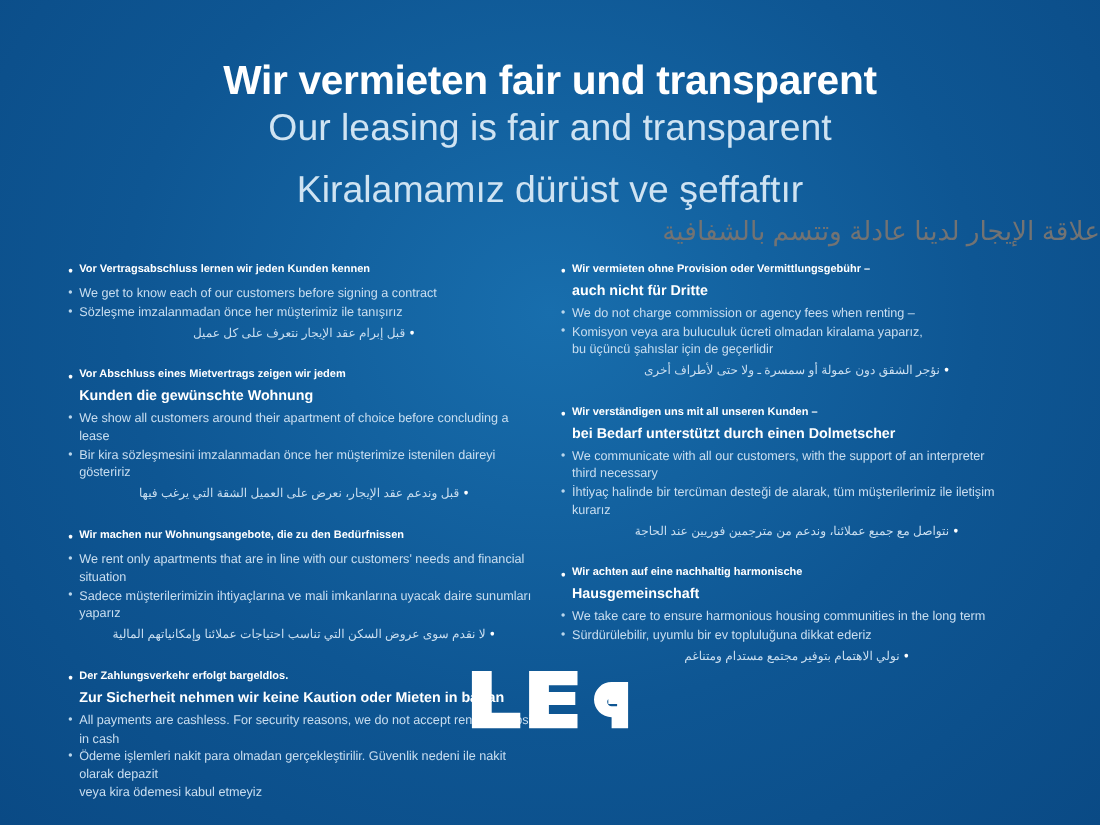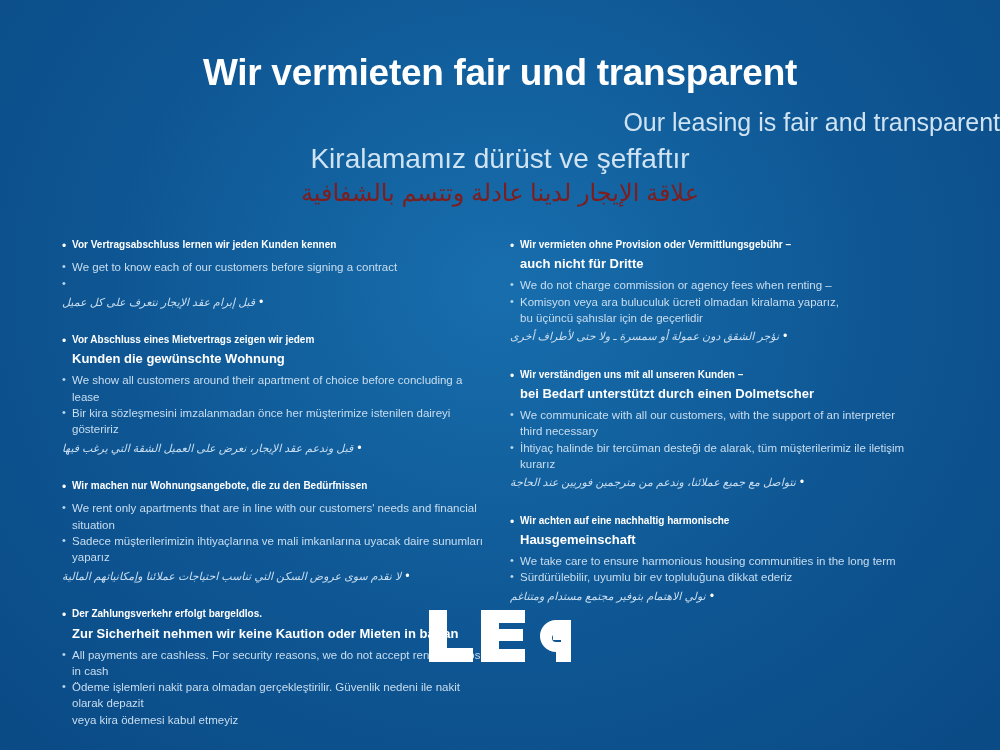--- a/index.html
+++ b/index.html
@@ -25,41 +25,41 @@
     padding-top: 52px;
   }
   .h-de {
     font-size: 37px;
     font-weight: bold;
     letter-spacing: -0.3px;
     line-height: 1.12;
     color: #ffffff;
   }
   .h-en {
-    font-size: 25px;
+    font-size: 34px;
+    font-weight: normal;
+    line-height: 1.25;
+    margin-top: 2px;
+    color: #cfe3f2;
+  }
+  .h-tr {
+    font-size: 34px;
     font-weight: normal;
     line-height: 1.25;
     margin-top: 14px;
-    color: #cfe3f2;
-    text-align: right;
-  }
-  .h-tr {
-    font-size: 28px;
-    font-weight: normal;
-    line-height: 1.25;
-    margin-top: 2px;
     color: #cfe3f2;
   }
   .h-ar {
     font-size: 24px;
     font-weight: normal;
     line-height: 1.3;
     margin-top: 1px;
-    color: #7f1d1d;
+    color: #737373;
     direction: rtl;
+    text-align: right;
   }
 
   .columns {
     position: absolute;
     top: 238px;
     left: 0;
     width: 1000px;
     display: flex;
     gap: 0px;
   }
@@ -107,27 +107,26 @@
     color: #ffffff;
   }
   .txt-sub2 {
     padding-left: 10px;
     font-size: 11.5px;
     line-height: 1.42;
     color: #c9def0;
   }
   .ar-row {
     direction: rtl;
-    text-align: left;
+    text-align: center;
     font-size: 11px;
     line-height: 1.5;
     color: #c9def0;
     margin-top: 2px;
     padding-right: 2px;
-    font-style: italic;
   }
   .ar-row .bullet {
     display: inline;
     width: auto;
     margin-left: 4px;
   }
   .gap-top { margin-top: 4px; }
 
   .logo {
     position: absolute;
@@ -158,20 +157,21 @@
         <div class="line">
           <span class="bullet">•</span>
           <span class="txt-de">Vor Vertragsabschluss lernen wir jeden Kunden kennen</span>
         </div>
         <div class="line gap-top">
           <span class="bullet sub">•</span>
           <span class="txt-en">We get to know each of our customers before signing a contract</span>
         </div>
         <div class="line">
           <span class="bullet sub">•</span>
+          <span class="txt-tr">Sözleşme imzalanmadan önce her müşterimiz ile tanışırız</span>
         </div>
         <div class="ar-row">
           <span class="bullet">•</span><span>قبل إبرام عقد الإيجار نتعرف على كل عميل</span>
         </div>
       </div>
 
       <div class="block">
         <div class="line">
           <span class="bullet">•</span>
           <span class="txt-de">Vor Abschluss eines Mietvertrags zeigen wir jedem</span>

